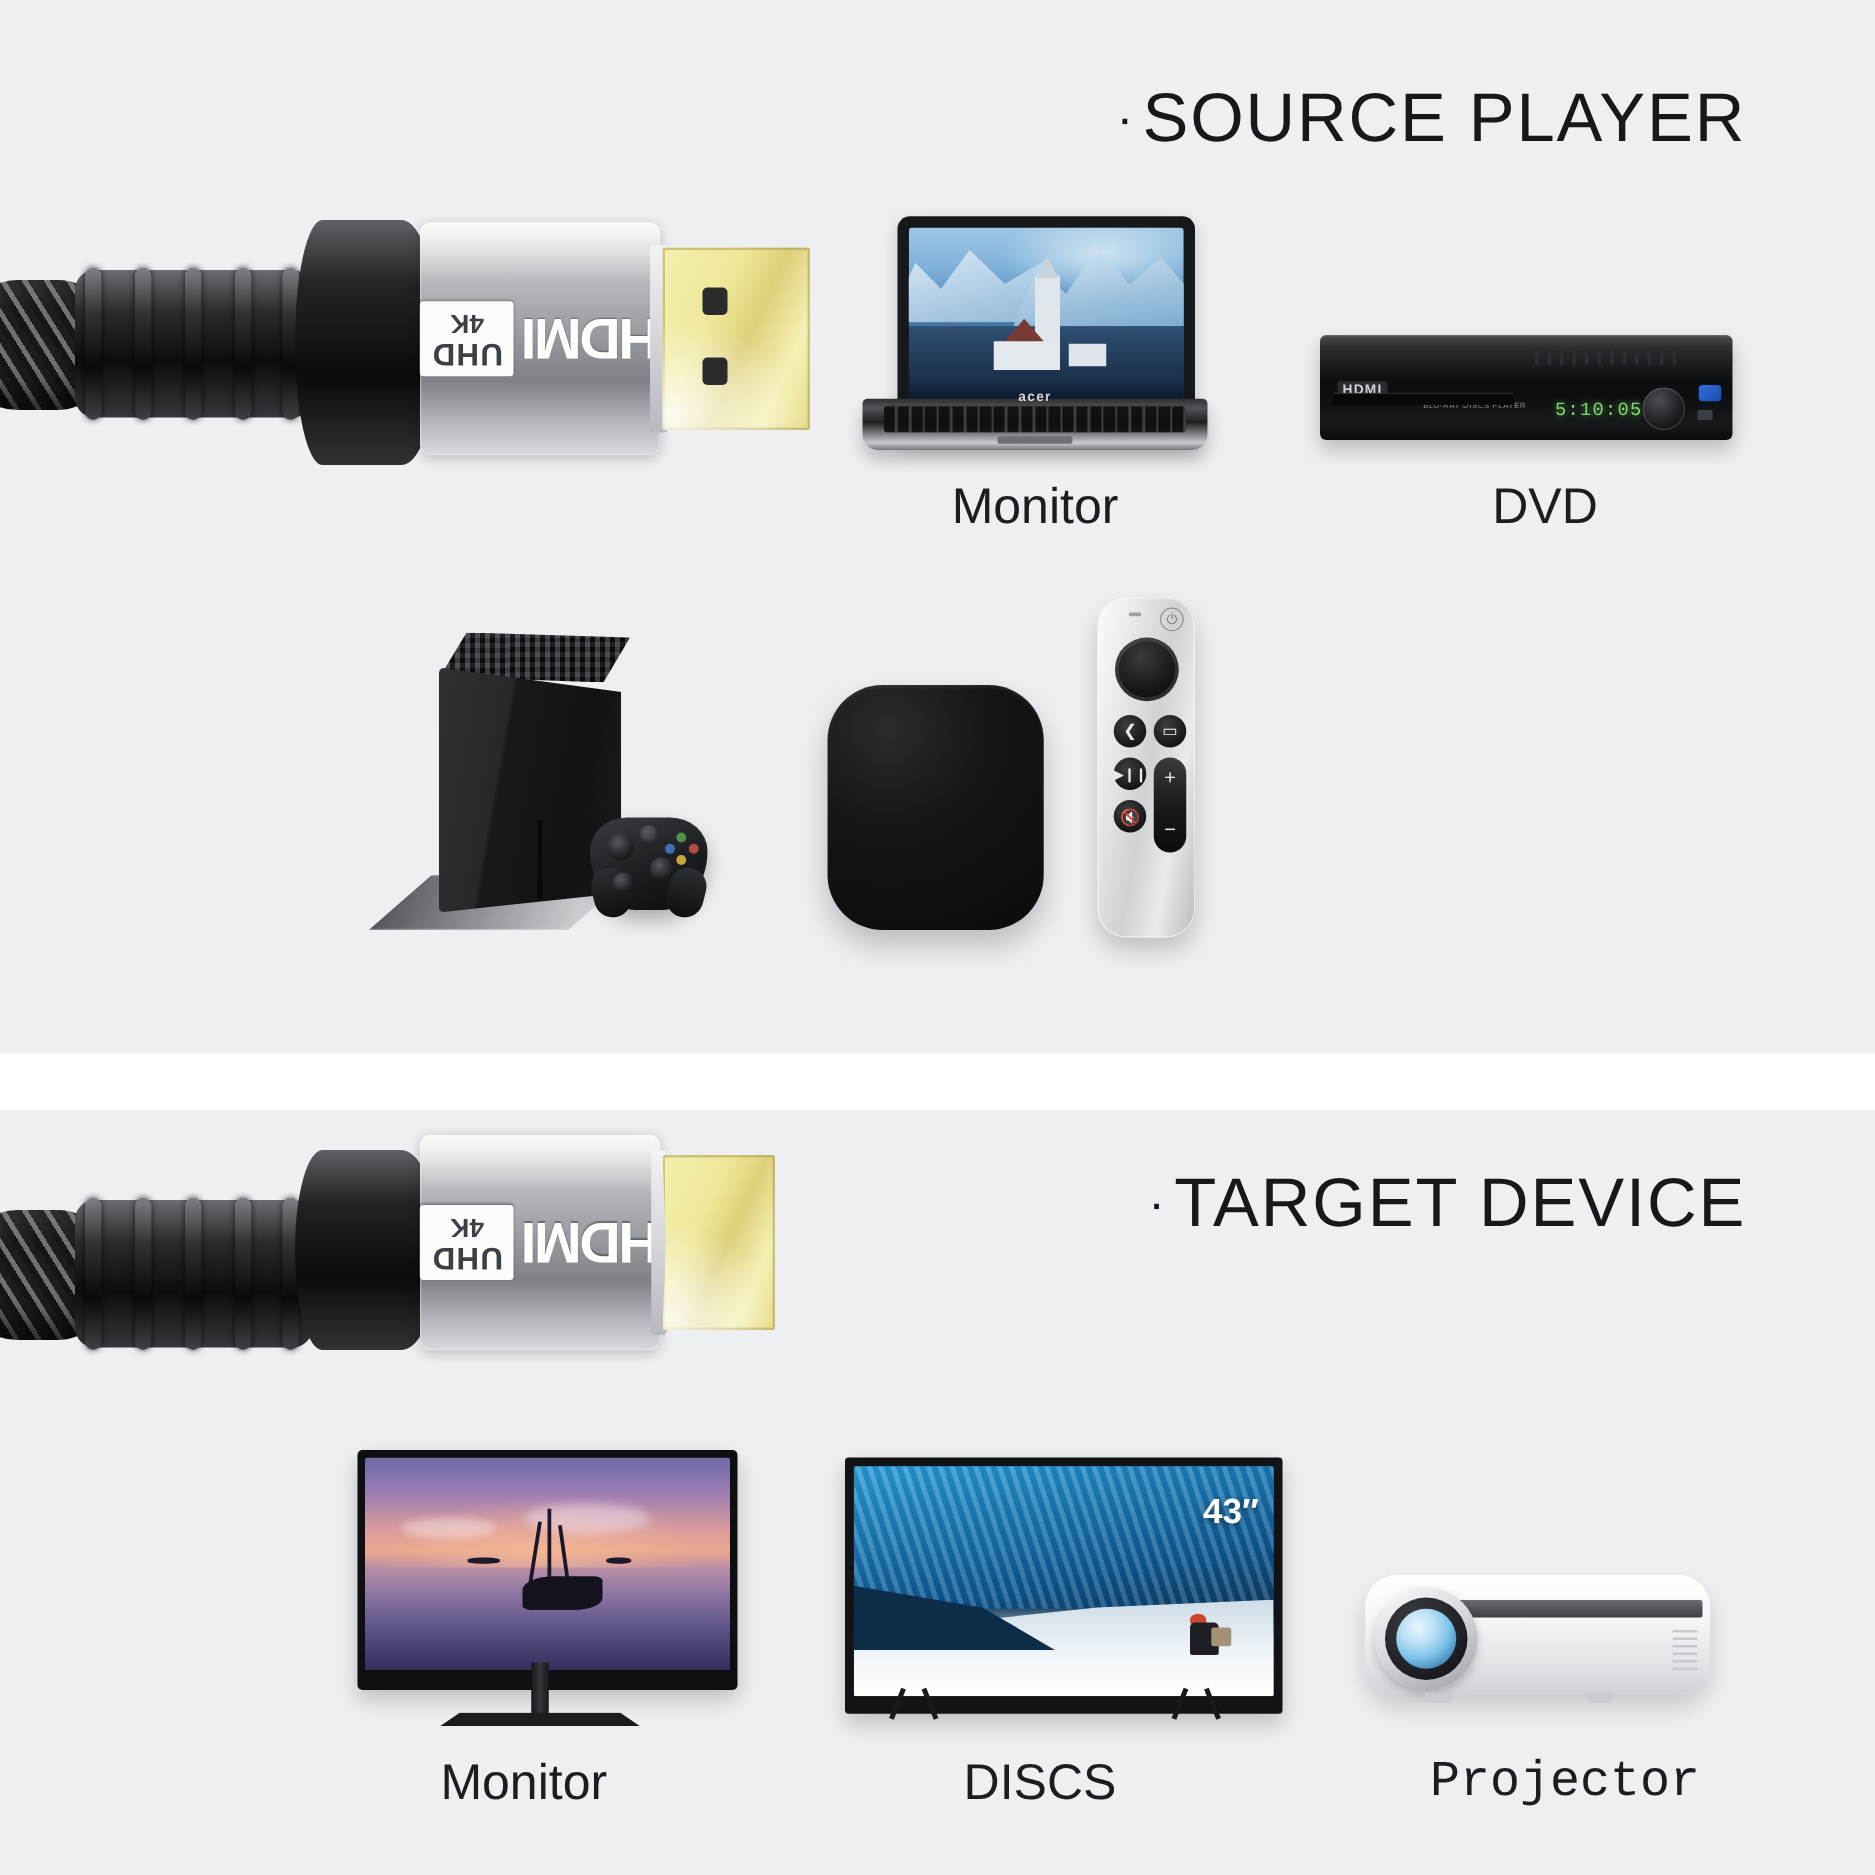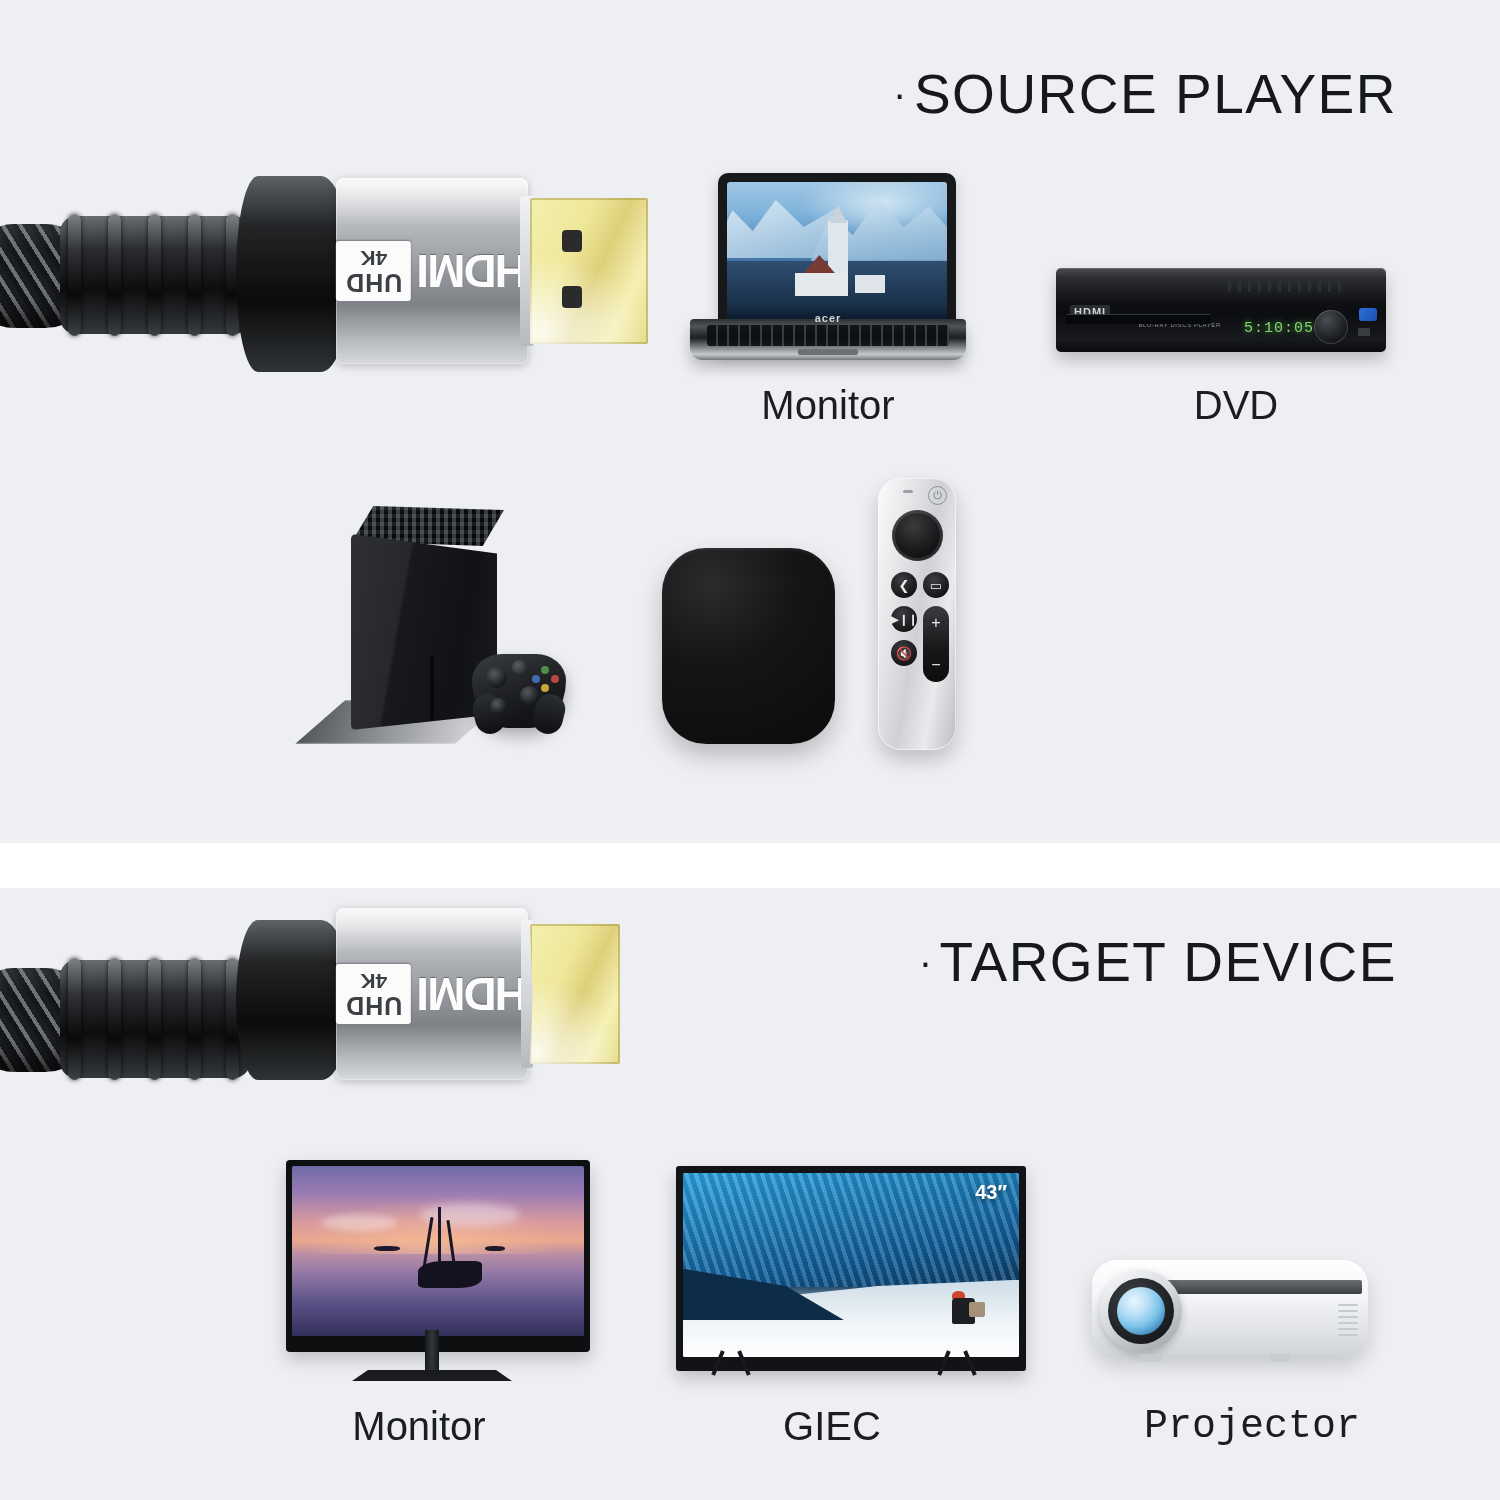--- a/index.html
+++ b/index.html
@@ -249,21 +249,21 @@
   .tv-frame{
     position:absolute;background:#111316;border-radius:3px;padding:7px 7px 14px 7px;
     box-shadow:0 8px 18px rgba(0,0,0,.2);
   }
   .tv-img{
     width:100%;height:100%;border-radius:2px;overflow:hidden;position:relative;
     background:
       radial-gradient(ellipse 80% 50% at 30% 22%, #6fd0f5 0%, rgba(111,208,245,0) 62%),
       linear-gradient(180deg,#1a8fd0 0%,#1475bb 25%,#0d4e88 45%,#133a5c 60%,#cdd9e2 76%,#eef2f6 100%);
   }
-  .tv-badge{position:absolute;right:12px;top:8px;color:#fff;font-size:20px;font-weight:700;
+  .tv-badge{position:absolute;right:12px;top:20px;color:#fff;font-size:28px;font-weight:700;
     text-shadow:0 2px 5px rgba(0,0,0,.45);}
   .tv-leg{position:absolute;width:4px;background:#17191c;}
 
   
   .proj-body{
     position:absolute;
     background:linear-gradient(180deg,#ffffff 0%,#f4f5f7 38%,#e2e4e8 72%,#cfd2d6 100%);
     border-radius:26px;
     box-shadow:0 10px 20px rgba(0,0,0,.16), inset 0 1px 0 #fff;
   }
@@ -464,21 +464,21 @@
         <div style="position:absolute;right:16%;top:64%;width:4%;height:5%;background:#d0462d;border-radius:50% 50% 30% 30%;"></div>
         <div style="position:absolute;right:13%;top:68%;width:7%;height:14%;background:#1d1f24;border-radius:4px 4px 2px 2px;"></div>
         <div style="position:absolute;right:10%;top:70%;width:5%;height:8%;background:#a49178;border-radius:2px;"></div>
         <div class="tv-badge">43″</div>
       </div>
     </div>
     <div class="tv-leg" style="left:716px;top:462px;height:26px;transform:rotate(22deg);"></div>
     <div class="tv-leg" style="left:742px;top:462px;height:26px;transform:rotate(-22deg);"></div>
     <div class="tv-leg" style="left:942px;top:462px;height:26px;transform:rotate(22deg);"></div>
     <div class="tv-leg" style="left:968px;top:462px;height:26px;transform:rotate(-22deg);"></div>
-    <div class="device-label" style="left:832px;top:516px;">GIEC</div>
+    <div class="device-label" style="left:832px;top:516px;">DISCS</div>
   </div>
 
   <div>
     <div class="proj-body" style="left:1092px;top:372px;width:276px;height:96px;">
       <div class="proj-stripe" style="left:52px;right:6px;top:20px;height:14px;"></div>
       <div class="proj-vents" style="right:10px;top:44px;width:20px;">
         <i></i>
           <i></i>
           <i></i>
           <i></i>

